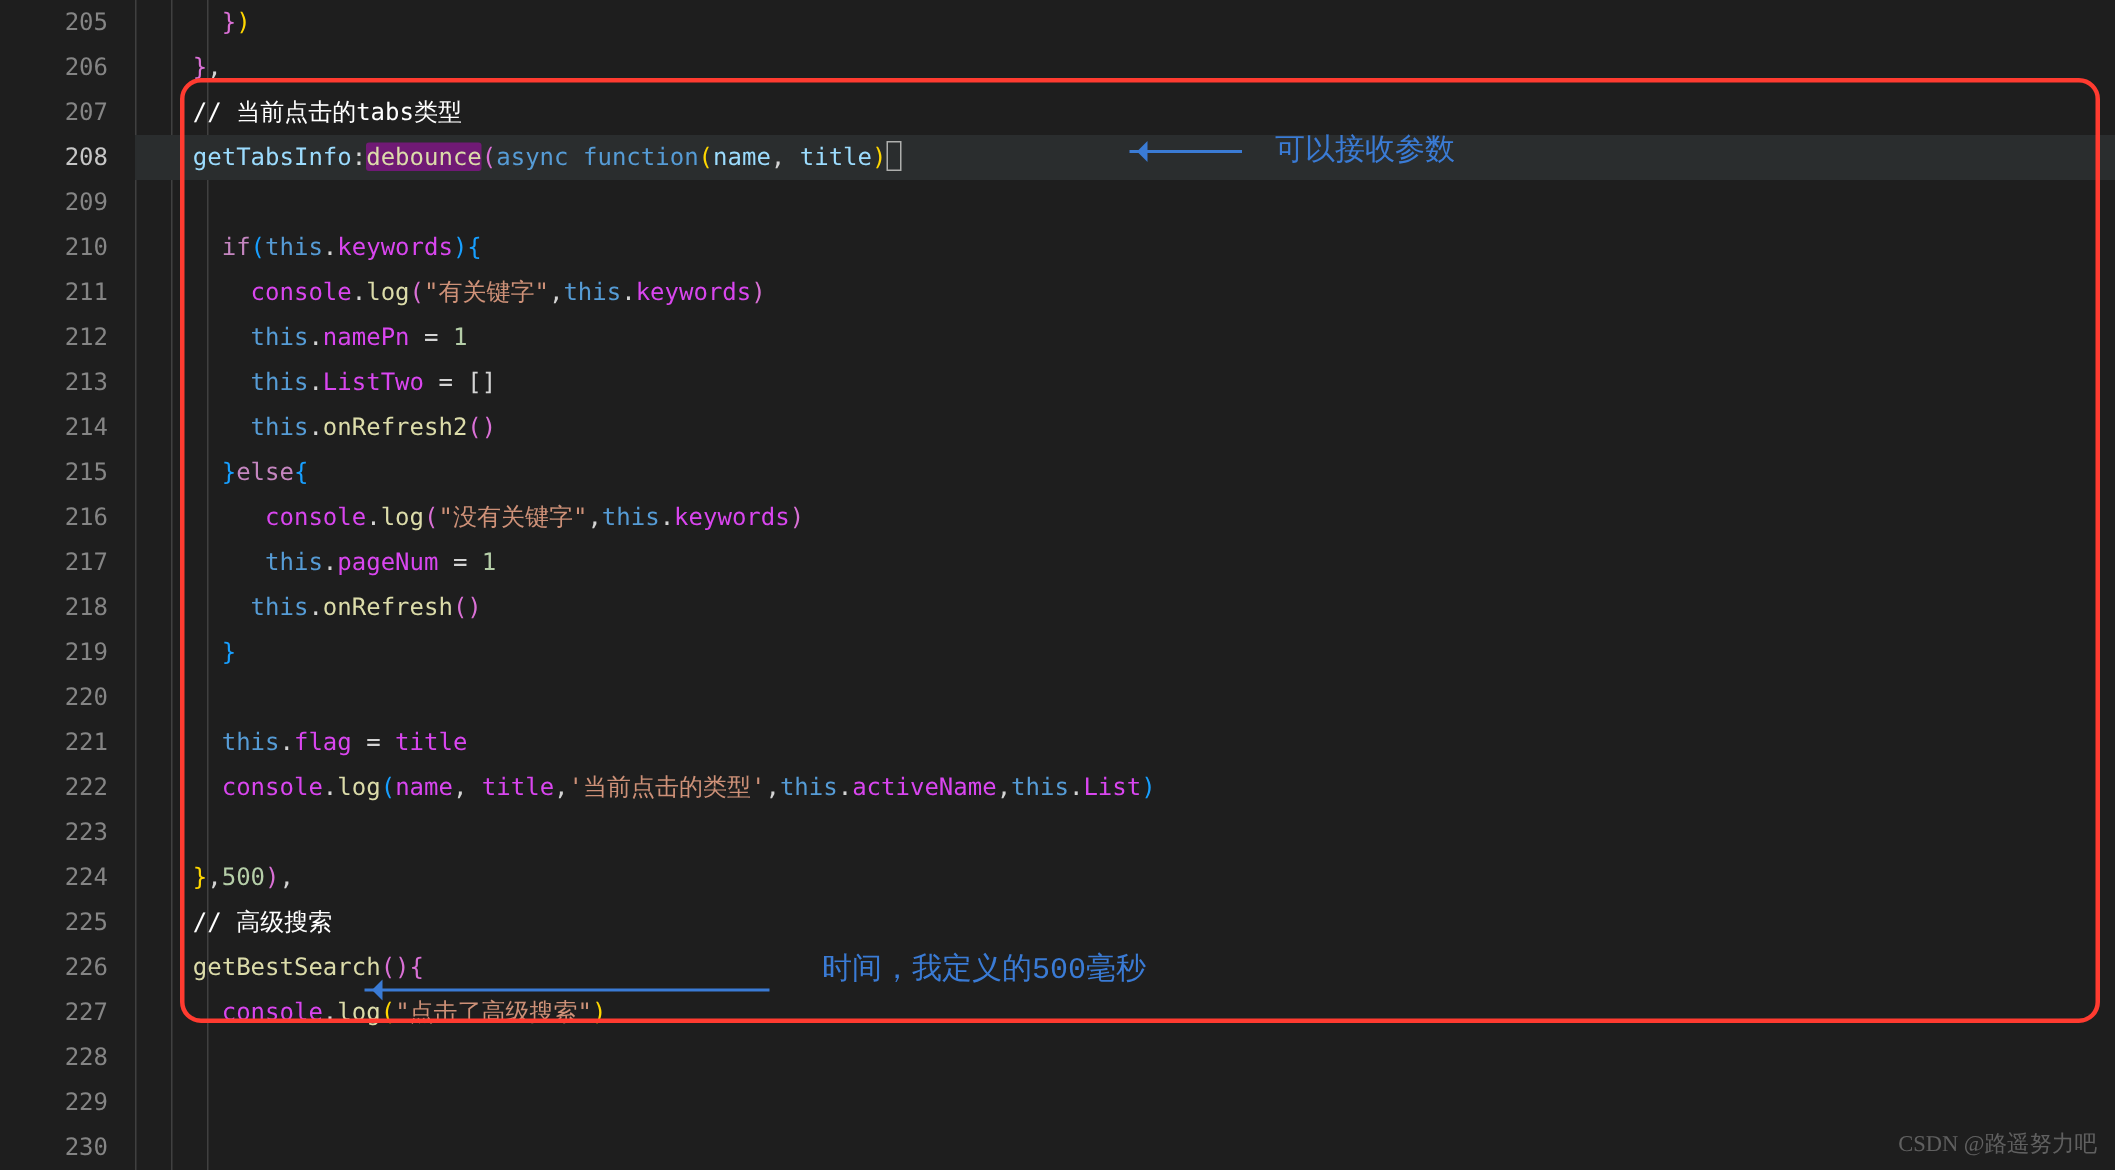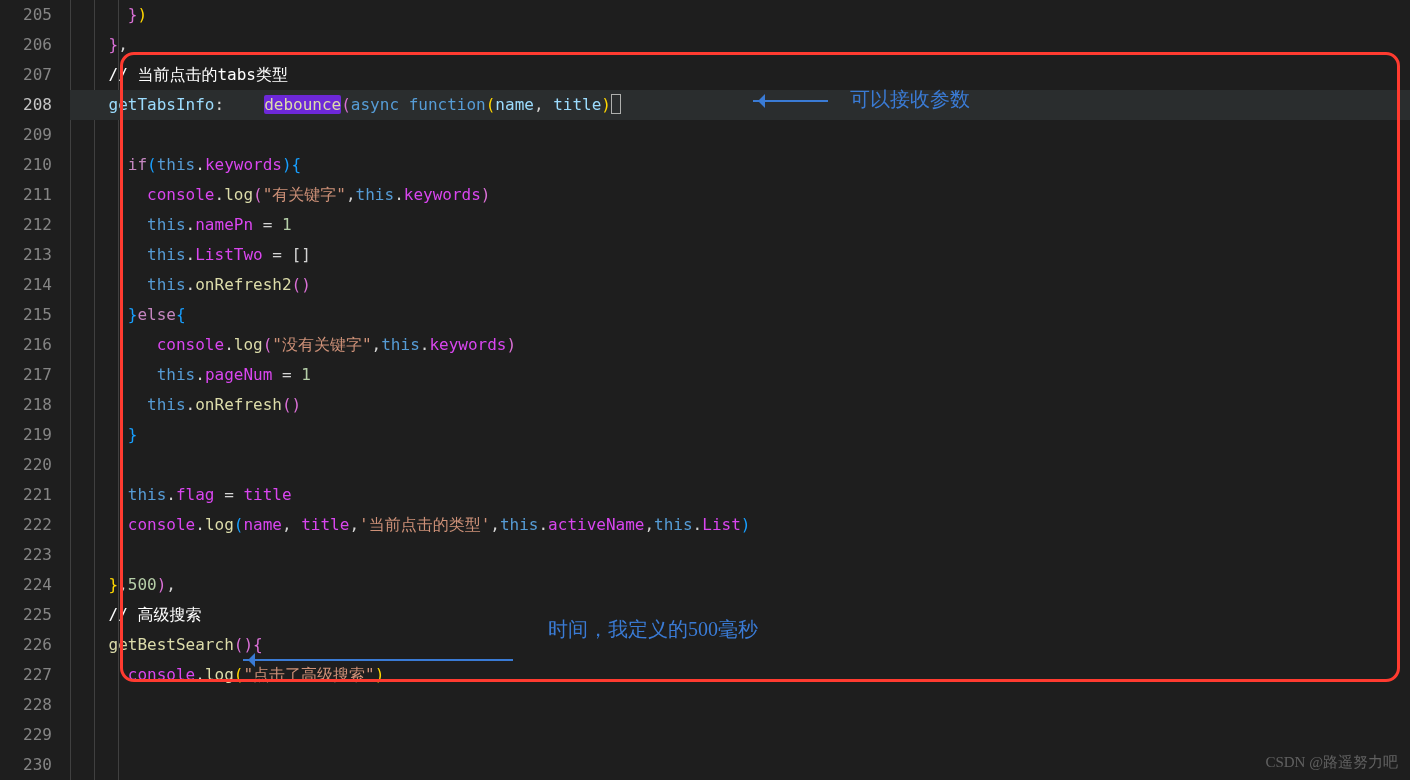--- a/index.html
+++ b/index.html
@@ -9,20 +9,21 @@
     font-size: 16px;
     color: #d4d4d4;
     overflow: hidden;
     width: 1410px;
     height: 780px;
     position: relative;
   }
   .editor {
     display: flex;
     height: 100%;
+    padding-left: 20px;
   }
   .gutter {
     background: #1e1e1e;
     color: #858585;
     text-align: right;
     padding: 0 18px 0 10px;
     user-select: none;
     flex-shrink: 0;
     width: 70px;
   }
@@ -55,42 +56,41 @@
   .tok-str     { color: #ce9178; }
   .tok-num     { color: #b5cea8; }
   .tok-this    { color: #569cd6; }
   .tok-prop    { color: #d946ef; }
   .tok-param   { color: #9cdcfe; }
   .tok-punct   { color: #d4d4d4; }
   .tok-brace   { color: #da70d6; }
   .tok-brace2  { color: #179fff; }
   .tok-brace3  { color: #ffd700; }
   .sel {
-    background: #6d28d9;
+    background: #701a75;
     border-radius: 2px;
-    margin-left: 40px;
   }
   .cursor-box {
     border: 1px solid #aeafad;
     display: inline-block;
     width: 10px;
     height: 20px;
     vertical-align: middle;
     margin-top: -3px;
   }
   .annotation-box {
     position: absolute;
     border: 3px solid #ff3b30;
     border-radius: 14px;
     pointer-events: none;
   }
   .anno-text {
     position: absolute;
     color: #3a7bd5;
-    font-family: Liberation Serif, serif;
+    font-family: Liberation Mono, monospace;
     font-size: 20px;
     white-space: nowrap;
   }
   .arrow {
     position: absolute;
     height: 2px;
     background: #3a7bd5;
   }
   .arrow::before {
     content: "";
@@ -198,15 +198,15 @@
 
   </div>
 </div>
 
 <div class="annotation-box" style="left:120px; top:52px; width:1280px; height:630px;"></div>
 
 <div class="arrow" style="left:753px; top:100px; width:75px;"></div>
 <div class="anno-text" style="left:850px; top:86px;">可以接收参数</div>
 
 <div class="arrow" style="left:243px; top:659px; width:270px;"></div>
-<div class="anno-text" style="left:548px; top:616px;">时间，我定义的500毫秒</div>
+<div class="anno-text" style="left:548px; top:632px;">时间，我定义的500毫秒</div>
 
 <div class="watermark">CSDN @路遥努力吧</div>
 
 </body></html>

